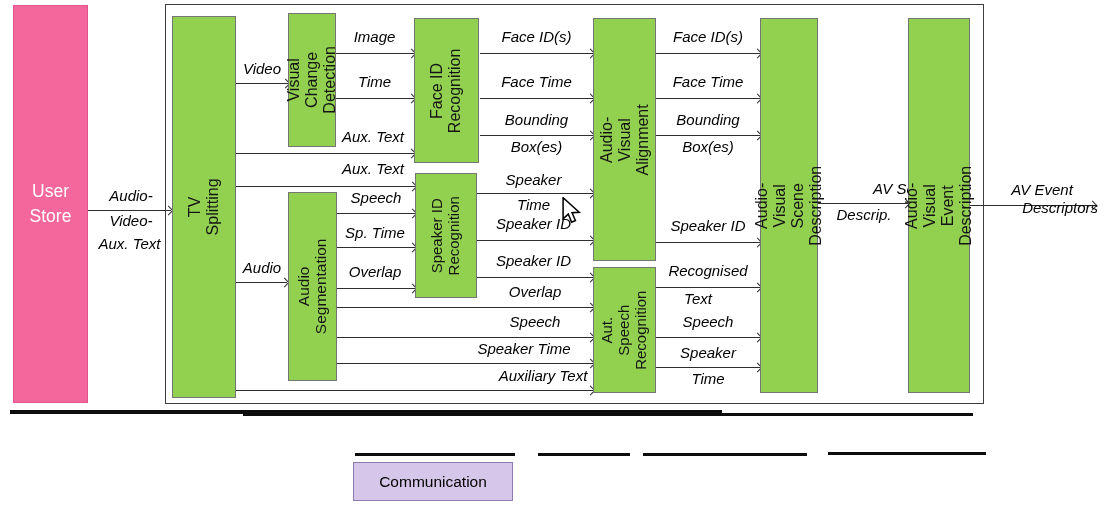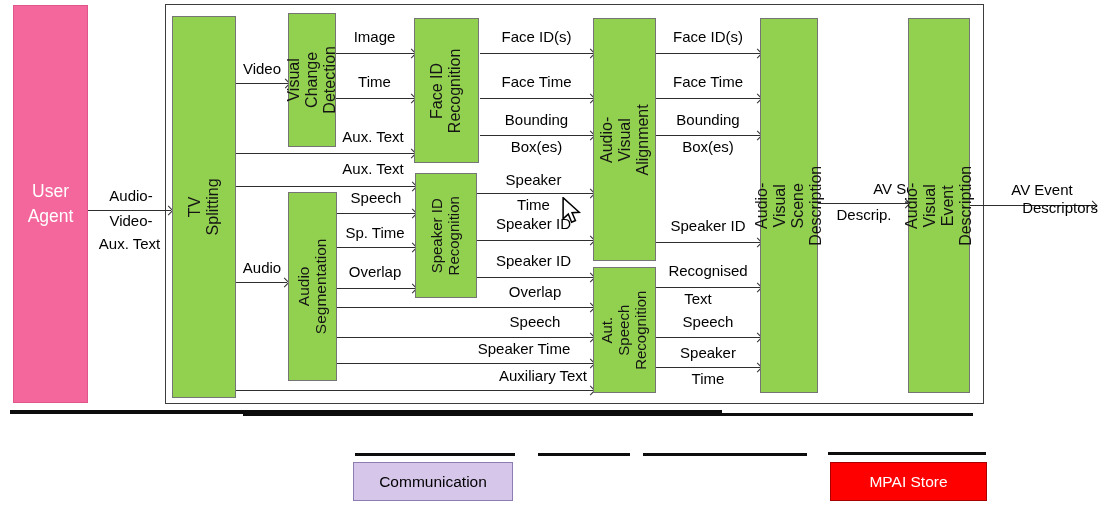--- a/index.html
+++ b/index.html
@@ -22,21 +22,21 @@
     color:#fff; display:flex; align-items:center; justify-content:center;
     text-align:center; font-size:17.5px; line-height:1.45;
   }
   .agent span { white-space:pre-line; }
   .line { position:absolute; height:0; border-top:1.5px solid #2e2e2e; }
   .line::after {
     content:""; position:absolute; right:-1px; top:-4.3px; width:7px; height:7px;
     box-sizing:border-box; border-top:1.5px solid #2e2e2e; border-right:1.5px solid #2e2e2e;
     transform:rotate(45deg);
   }
-  .elbl { position:absolute; font-size:15px; line-height:1.1; text-align:center; color:#000; white-space:nowrap; }
+  .elbl { position:absolute; font-size:15px; line-height:1.1; text-align:center; color:#000; white-space:nowrap;font-style:italic; }
   .bar { position:absolute; background:#0d0d0d; }
   .controller {
     position:absolute; box-sizing:border-box; background:#FBD871; border:1.5px solid #93a1bd;
     display:flex; align-items:center; justify-content:center; font-size:16px;
   }
   .mod {
     position:absolute; box-sizing:border-box; display:flex; align-items:center;
     justify-content:center; font-size:15.5px;
   }
   .mod.purple { background:#D6C6EA; border:1.6px solid #8d7cb2; }
@@ -120,21 +120,21 @@
   <div class="elbl" style="left:656px; top:345px; width:104px;">Speaker</div>
   <div class="elbl" style="left:656px; top:371px; width:104px;">Time</div>
 
   <div class="elbl" style="left:864px; top:181px; width:84px;">AV Scene</div>
   <div class="elbl" style="left:822px; top:207px; width:84px;">Descrip.</div>
   <div class="elbl" style="left:988px; top:182px; width:108px;">AV Event</div>
   <div class="elbl" style="left:986px; top:200px; width:112px;text-align:right;">Descriptors</div>
 
   <div class="agent" style="left:13px; top:5px; width:75px; height:398px;">
     <span>User
-Agent</span>
+Store</span>
   </div>
 
   <div class="blk" style="left:172px; top:16px; width:64px; height:382px;">
     <div class="vwrap">
         <span>TV Splitting</span>
       </div>
   </div>
 
   <div class="blk" style="left:288px; top:13px; width:48px; height:134px;">
     <div class="vwrap">
@@ -193,21 +193,18 @@
 
 
   <div class="bar" style="left:355px; top:453px; width:160px; height:3px;"></div>
   <div class="bar" style="left:538px; top:453px; width:92px;  height:3px;"></div>
   <div class="bar" style="left:643px; top:453px; width:164px; height:3px;"></div>
   <div class="bar" style="left:828px; top:452px; width:158px; height:3px;"></div>
 
   <div class="mod purple" style="left:353px; top:462px; width:160px; height:39px;">
     <span>Communication</span>
   </div>
-  <div class="mod red" style="left:830px; top:462px; width:157px; height:39px;">
-    <span>MPAI Store</span>
-  </div>
 
   <svg class="cursor" style="left:561px; top:197px;" width="21" height="28" viewBox="0 0 15 20">
     <path d="M1.5,0.5 L1.5,15.5 L5.2,12.2 L7.6,18 L10.3,16.8 L7.9,11.2 L13,10.9 Z" fill="#ffffff" stroke="#000000" stroke-width="1.1"></path>
   </svg>
 
 </div>
 
 </body></html>

